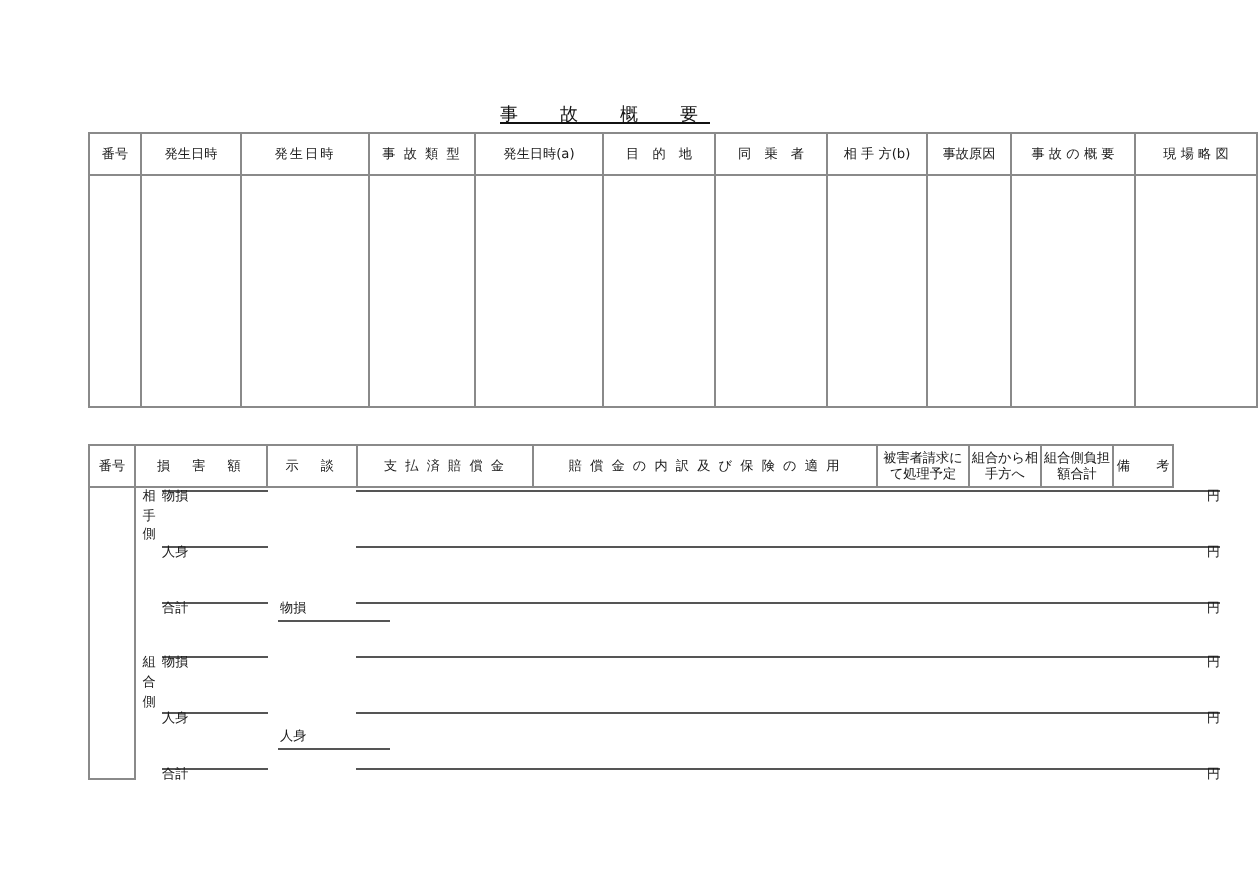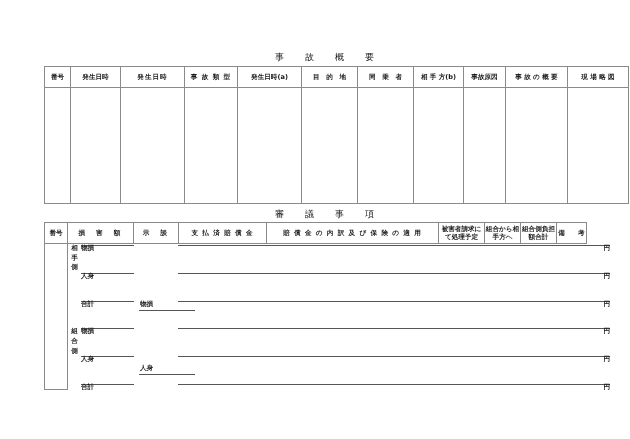--- a/index.html
+++ b/index.html
@@ -4,31 +4,31 @@
 <style>
   html,body{margin:0;padding:0;}
   body{
     width:630px;height:439px;background:#ffffff;
     font-family:"DejaVu Sans","Liberation Sans",sans-serif;
     color:#1a1a1a;overflow:hidden;
   }
   .page{position:relative;width:630px;height:439px;}
 
   .sec-title{
-    position:absolute;text-align:right;
+    position:absolute;text-align:left;
     font-size:9px;letter-spacing:6px;
-    color:#111;white-space:nowrap;
+    color:#111;white-space:nowrap;text-decoration:underline;
   }
   #title-accident{left:250px;top:51px;width:130px;}
   #title-review{left:250px;top:208px;width:130px;}
 
   table{border-collapse:collapse;position:absolute;table-layout:fixed;}
   td,th{
     border:1px solid #8a8a8a;
-    font-weight:bold;
+    font-weight:normal;
     font-size:6.6px;
     vertical-align:middle;
     padding:0;
     background:#fff;
   }
   .hd{height:20px;text-align:center;line-height:1.25;}
   .sp{letter-spacing:2.2px;}
   .sp1{letter-spacing:1px;}
 
   
@@ -123,21 +123,20 @@
       <td class="body"></td>
       <td class="body"></td>
       <td class="body"></td>
       <td class="body"></td>
       <td class="body"></td>
       <td class="body"></td>
     </tr>
   </tbody>
     </table>
 
-  <div class="sec-title" id="title-review">審　議　事　項</div>
 
   <table id="tbl-review">
     <colgroup>
       <col style="width:23px">
         <col style="width:66px">
         <col style="width:45px">
       <col style="width:88px">
         <col style="width:172px">
         <col style="width:46px">
       <col style="width:36px">

